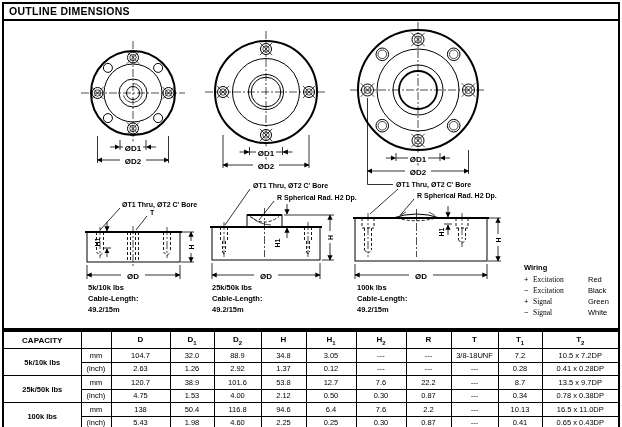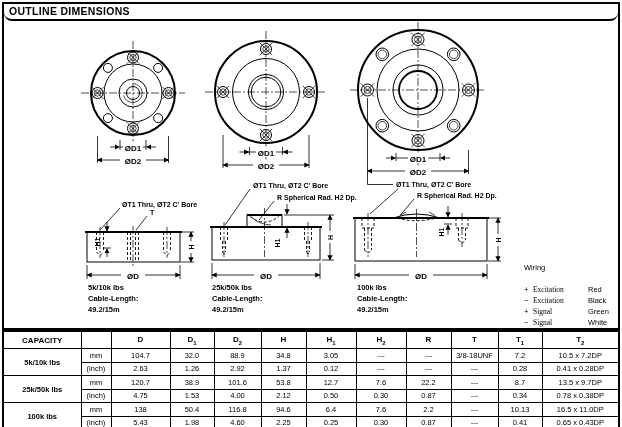--- a/index.html
+++ b/index.html
@@ -1,34 +1,34 @@
 <!DOCTYPE html>
 <html><head>
 <meta charset="utf-8">
 <style>
   html,body{margin:0;padding:0;background:#fff;}
   .sheet{position:relative;width:622px;height:427px;background:#fff;font-family:"Liberation Sans",sans-serif;color:#000;overflow:hidden;}
   .frame{position:absolute;left:2px;top:2px;width:614px;height:324px;border:2px solid #000;box-sizing:content-box;}
-  .titlebar{height:14px;border-bottom:2px solid #000;padding:1px 0 0 5px;font-size:10.5px;font-weight:bold;letter-spacing:.3px;border-radius:8px;}
+  .titlebar{height:14px;border-bottom:2px solid #000;padding:1px 0 0 5px;font-size:10.5px;font-weight:bold;letter-spacing:.3px;}
   .art{position:absolute;left:0;top:0;pointer-events:none;}
   
   .s1{stroke:#000;fill:none;stroke-width:1;}
   .s2{stroke:#000;fill:none;stroke-width:2;}
   .sthin{stroke:#000;fill:none;stroke-width:.7;}
   .cl{stroke:#000;fill:none;stroke-width:.7;stroke-dasharray:8 2 2 2;}
   .hd{stroke:#000;fill:none;stroke-width:.9;stroke-dasharray:3 2;}
   .dim{stroke:#000;fill:none;stroke-width:.8;}
   text{fill:#000;}
   .dt{font:bold 8px "Liberation Sans",sans-serif;}
   .ct{font:bold 7px "Liberation Sans",sans-serif;}
   .vt{font:bold 7.5px "Liberation Sans",sans-serif;}
   .wbg{fill:#fff;}
   
   .wiring{position:absolute;left:524px;top:263px;width:92px;font-size:7.5px;}
-  .wiring-title{font-weight:normal;margin-bottom:12px;}
+  .wiring-title{font-weight:bold;margin-bottom:2px;}
   .wrow{display:flex;line-height:11px;}
   .wsign{width:9px;}
   .wname{width:55px;font-family:Liberation Serif, serif;}
   
   table.dims{position:absolute;left:2px;top:330px;width:618px;border-collapse:collapse;table-layout:fixed;border:2px solid #000;}
   table.dims th,table.dims td{border:1px solid #000;text-align:center;vertical-align:middle;padding:0;overflow:hidden;white-space:nowrap;}
   table.dims th{height:16px;font-size:8px;font-weight:bold;margin-top:7px;}
   table.dims td{height:12.5px;font-size:7.5px;}
   td.capcell{font-weight:bold;}
   table.dims sub{font-size:6px;}

